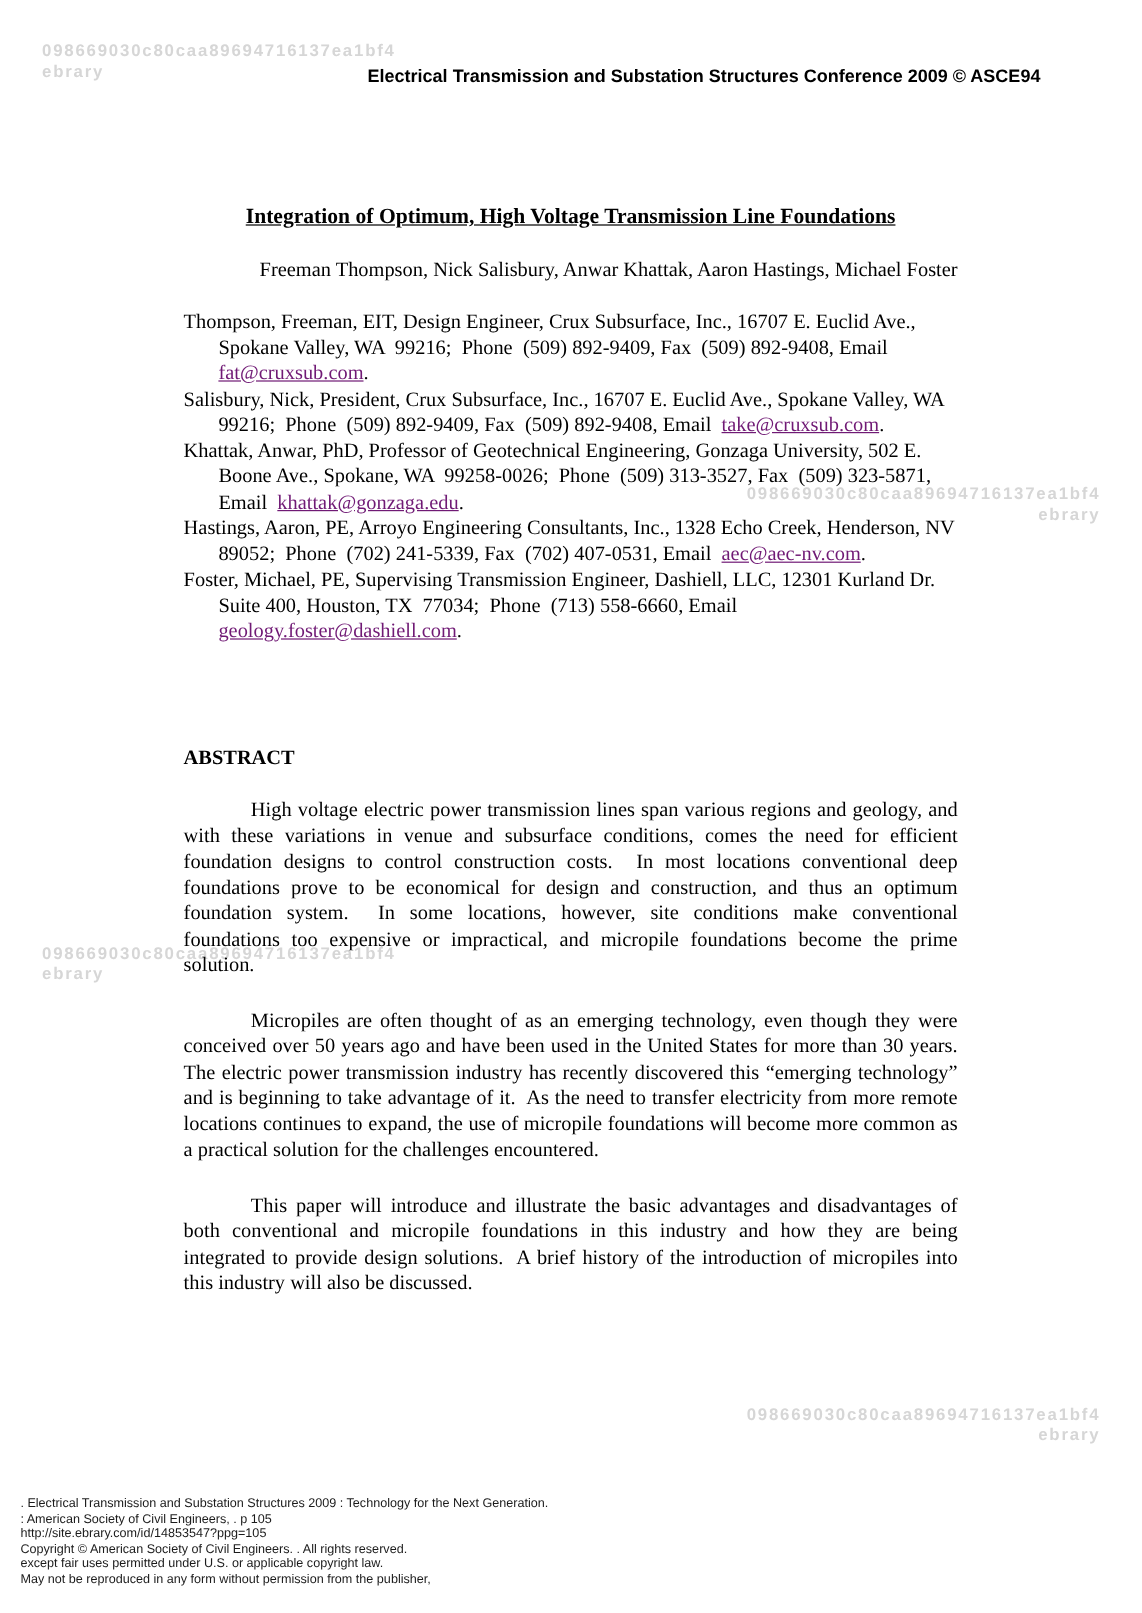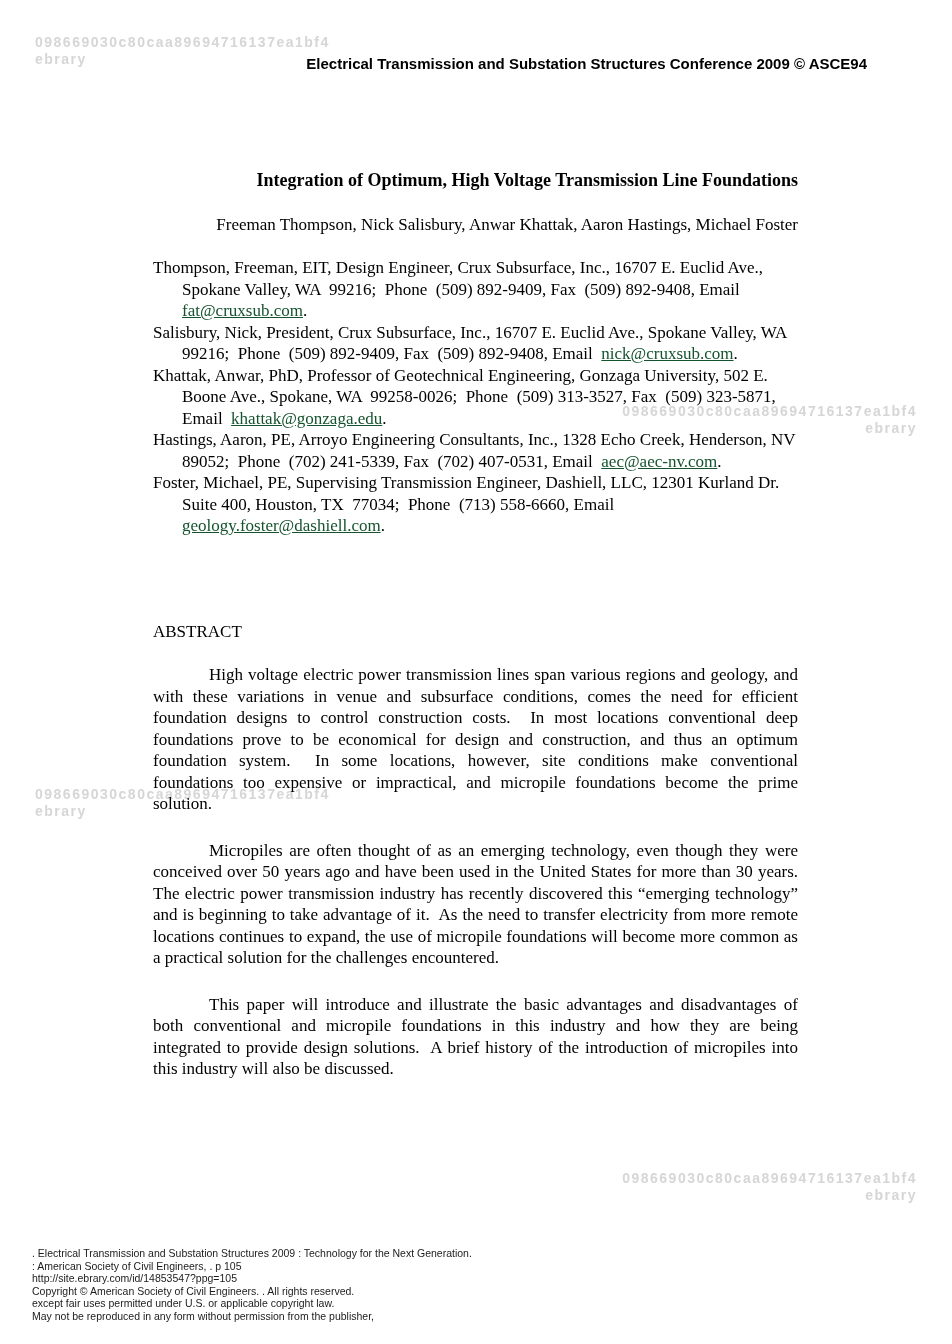--- a/index.html
+++ b/index.html
@@ -43,60 +43,61 @@
     font-family: "Liberation Sans", sans-serif;
     font-weight: bold;
     font-size: 15px;
   }
 
   
   .col { position: absolute; z-index: 1; left: 153px; width: 645px; }
 
   .doc-title {
     top: 170px;
-    text-align: right;
+    text-align: center;
     font-weight: bold;
     font-size: 18px;
     line-height: 21px;
+    text-decoration: underline;
   }
   .authors-line {
     top: 214px;
     text-align: right;
     font-size: 17px;
     line-height: 21px;
   }
   .affiliations { top: 257px; font-size: 17px; line-height: 21.5px; }
   .affil-entry {
     padding-left: 29px;
     text-indent: -29px;
     white-space: pre-wrap;
   }
   .email-link {
-    color: #14532d;
+    color: #701a75;
     text-decoration: underline;
     cursor: pointer;
   }
   .abstract-heading {
     top: 622px;
-    font-weight: normal;
+    font-weight: bold;
     font-size: 17px;
   }
   .paragraphs { top: 664px; font-size: 17px; line-height: 21.5px; font-family: Liberation Serif, serif; }
   .para {
     text-align: justify;
     text-indent: 56px;
     white-space: pre-wrap;
     margin-bottom: 25px;
   }
 
   
   .footer {
     position: absolute;
     z-index: 1;
-    top: 1247px; left: 32px; width: 700px;
+    top: 1247px; left: 17px; width: 700px;
     font-family: "Liberation Sans", sans-serif;
     font-size: 10.5px;
     line-height: 12.5px;
     color: #1b1b1b;
   }
 </style>
 </head>
 <body>
 
 <div class="page">
@@ -122,21 +123,21 @@
     <span>Electrical Transmission and Substation Structures Conference 2009 © ASCE</span>
     <span>94</span>
   </div>
 
   <div class="col doc-title">Integration of Optimum, High Voltage Transmission Line Foundations</div>
 
   <div class="col authors-line">Freeman Thompson, Nick Salisbury, Anwar Khattak, Aaron Hastings, Michael Foster</div>
 
   <div class="col affiliations">
     <div class="affil-entry"><span>Thompson, Freeman, EIT, Design Engineer, Crux Subsurface, Inc., 16707 E. Euclid Ave., Spokane Valley, WA  99216;  Phone  (509) 892-9409, Fax  (509) 892-9408, Email  </span><a class="email-link">fat@cruxsub.com</a><span>.</span></div>
-    <div class="affil-entry"><span>Salisbury, Nick, President, Crux Subsurface, Inc., 16707 E. Euclid Ave., Spokane Valley, WA  99216;  Phone  (509) 892-9409, Fax  (509) 892-9408, Email  </span><a class="email-link">nick@cruxsub.com</a><span>.</span></div>
+    <div class="affil-entry"><span>Salisbury, Nick, President, Crux Subsurface, Inc., 16707 E. Euclid Ave., Spokane Valley, WA  99216;  Phone  (509) 892-9409, Fax  (509) 892-9408, Email  </span><a class="email-link">take@cruxsub.com</a><span>.</span></div>
     <div class="affil-entry"><span>Khattak, Anwar, PhD, Professor of Geotechnical Engineering, Gonzaga University, 502 E. Boone Ave., Spokane, WA  99258-0026;  Phone  (509) 313-3527, Fax  (509) 323-5871, Email  </span><a class="email-link">khattak@gonzaga.edu</a><span>.</span></div>
     <div class="affil-entry"><span>Hastings, Aaron, PE, Arroyo Engineering Consultants, Inc., 1328 Echo Creek, Henderson, NV  89052;  Phone  (702) 241-5339, Fax  (702) 407-0531, Email  </span><a class="email-link">aec@aec-nv.com</a><span>.</span></div>
     <div class="affil-entry"><span>Foster, Michael, PE, Supervising Transmission Engineer, Dashiell, LLC, 12301 Kurland Dr. Suite 400, Houston, TX  77034;  Phone  (713) 558-6660, Email  </span><a class="email-link">geology.foster@dashiell.com</a><span>.</span></div>
   </div>
 
   <div class="col abstract-heading">ABSTRACT</div>
 
   <div class="col paragraphs">
     <div class="para">High voltage electric power transmission lines span various regions and geology, and with these variations in venue and subsurface conditions, comes the need for efficient foundation designs to control construction costs.  In most locations conventional deep foundations prove to be economical for design and construction, and thus an optimum foundation system.  In some locations, however, site conditions make conventional foundations too expensive or impractical, and micropile foundations become the prime solution.</div>
     <div class="para">Micropiles are often thought of as an emerging technology, even though they were conceived over 50 years ago and have been used in the United States for more than 30 years.  The electric power transmission industry has recently discovered this “emerging technology” and is beginning to take advantage of it.  As the need to transfer electricity from more remote locations continues to expand, the use of micropile foundations will become more common as a practical solution for the challenges encountered.</div>

